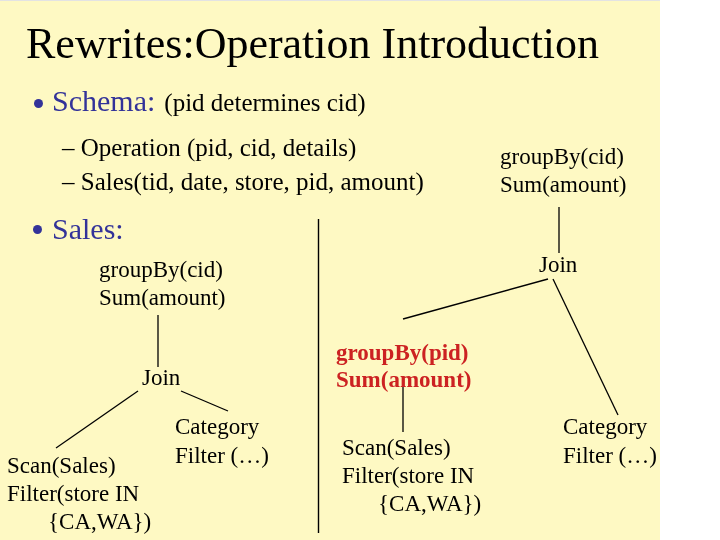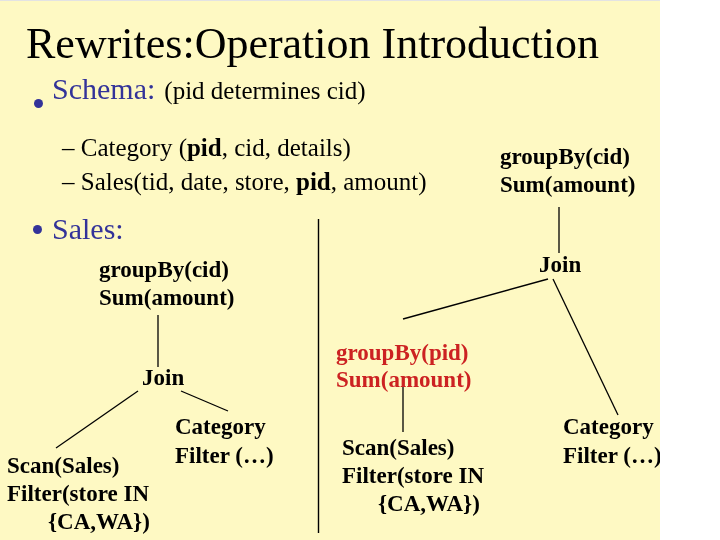--- a/index.html
+++ b/index.html
@@ -9,47 +9,47 @@
     background:#fef9c3;
     font-family:"Liberation Serif","DejaVu Serif",serif;
     color:#000000;
     overflow:hidden;
     border-top:1px solid #e3e3e3;
   }
   .abs{position:absolute;white-space:nowrap;}
   .title{left:26px;top:21px;font-size:44px;line-height:1;color:#000;}
   .dot{position:absolute;width:9px;height:9px;border-radius:50%;background:#333399;}
   .h-blue{color:#333399;}
-  .schema-row{left:52px;top:70px;font-size:30px;line-height:1.2;}
+  .schema-row{left:52px;top:82px;font-size:30px;line-height:1.2;}
   .schema-note{font-size:25px;color:#000;margin-left:9px;}
   .subbullets{left:62px;top:130px;font-size:25px;line-height:34px;}
-  .subbullets .b{font-weight:bold;text-align:center;}
+  .subbullets .b{font-weight:normal;text-align:center;}
   .trees-row{left:52px;top:210px;font-size:30px;line-height:1.2;}
-  .node{font-size:23px;line-height:28px;color:#000;font-weight:bold;}
+  .node{font-size:23px;line-height:28px;color:#000;}
   .node.single{line-height:1;text-align:center;}
   .node .ind41{padding-left:41px;}
   .node .ind36{padding-left:36px;}
   .cat{line-height:29px;}
   .pushed{font-size:23px;font-weight:bold;color:#cc2222;line-height:27px;}
   svg.edges{position:absolute;left:0;top:0;pointer-events:none;}
 </style>
 </head>
 <body>
 
 <div class="slide">
 
   <div class="abs title">Rewrites:Operation Introduction</div>
 
   <div class="dot" style="left:34px;top:98px;"></div>
   <div class="abs schema-row">
     <span class="h-blue">Schema:</span><span class="schema-note">(pid determines cid)</span>
   </div>
 
   <div class="abs subbullets">
-    <div><span>– Category (</span><span class="b">pid</span><span>, cid, details)</span></div>
+    <div><span>– Operation (</span><span class="b">pid</span><span>, cid, details)</span></div>
     <div><span>– Sales(tid, date, store, </span><span class="b">pid</span><span>, amount)</span></div>
   </div>
 
   <div class="dot" style="left:33px;top:224px;"></div>
   <div class="abs trees-row h-blue">Sales:</div>
 
   <svg class="edges" width="720" height="540" viewBox="0 0 720 540">
     <line x1="158" y1="314" x2="158" y2="366" stroke="#000" stroke-width="1.3"></line>
     <line x1="138" y1="390" x2="56" y2="447" stroke="#000" stroke-width="1.3"></line>
     <line x1="181" y1="390" x2="228" y2="410" stroke="#000" stroke-width="1.3"></line>

